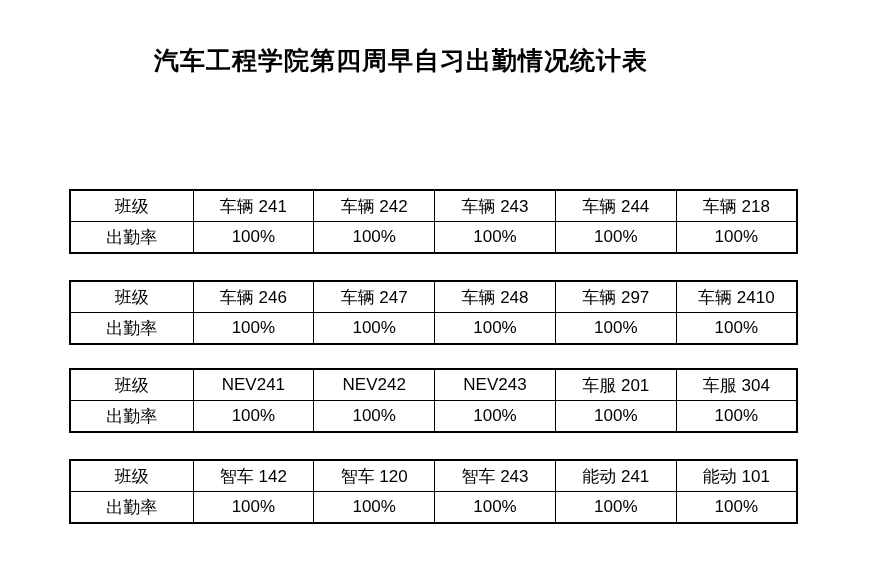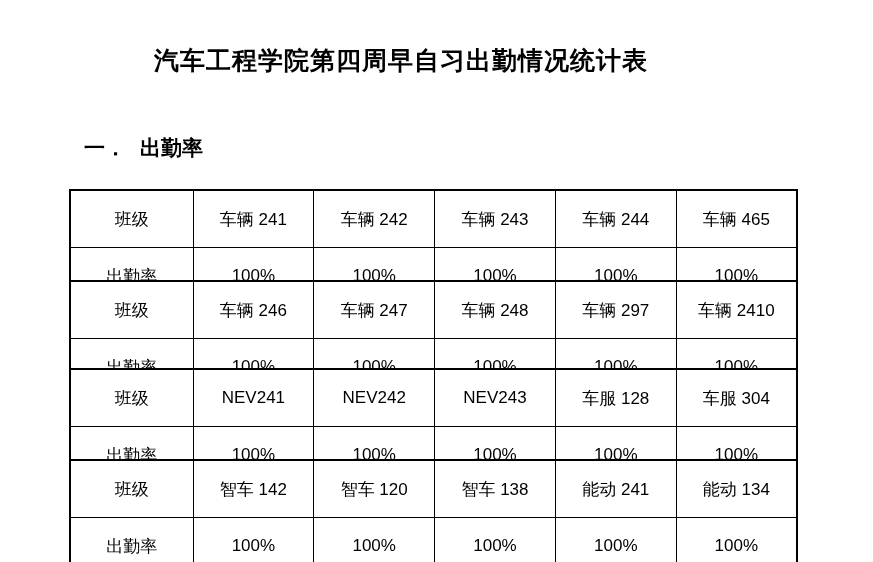--- a/index.html
+++ b/index.html
@@ -41,58 +41,55 @@
     table-layout: fixed;
     border: 2px solid #000000;
     background: #ffffff;
   }
   table.att td {
     border: 1px solid #000000;
     text-align: center;
     vertical-align: middle;
     height: 30px;
     font-size: 17px;
-    padding: 13px;
+    padding: 0;
     overflow: hidden;
     white-space: nowrap;
   }
   col.label-col { width: 123px; }
   .t1 { top: 189px; }
   .t2 { top: 280px; }
   .t3 { top: 368px; }
   .t4 { top: 459px; }
 </style>
 </head>
 <body>
 
 <div class="page">
 
   <h1 class="doc-title">汽车工程学院第四周早自习出勤情况统计表</h1>
 
-  <div class="section-heading">
-    <span>一．</span><span class="section-label">出勤率</span>
-  </div>
 
   <table class="att t1">
     <colgroup>
         <col class="label-col">
         <col>
         <col>
         <col>
         <col>
         <col>
       </colgroup>
     <tbody>
       <tr>
         <td>班级</td>
         <td>车辆 241</td>
         <td>车辆 242</td>
         <td>车辆 243</td>
         <td>车辆 244</td>
-        <td>车辆 465</td>
+        <td>车辆 218</td>
       </tr>
       <tr>
         <td>出勤率</td>
         <td>100%</td>
         <td>100%</td>
         <td>100%</td>
         <td>100%</td>
         <td>100%</td>
       </tr>
     </tbody>
@@ -135,21 +132,21 @@
         <col>
         <col>
         <col>
       </colgroup>
     <tbody>
       <tr>
         <td>班级</td>
         <td>NEV241</td>
         <td>NEV242</td>
         <td>NEV243</td>
-        <td>车服 128</td>
+        <td>车服 201</td>
         <td>车服 304</td>
       </tr>
       <tr>
         <td>出勤率</td>
         <td>100%</td>
         <td>100%</td>
         <td>100%</td>
         <td>100%</td>
         <td>100%</td>
       </tr>
@@ -163,23 +160,23 @@
         <col>
         <col>
         <col>
         <col>
       </colgroup>
     <tbody>
       <tr>
         <td>班级</td>
         <td>智车 142</td>
         <td>智车 120</td>
-        <td>智车 138</td>
+        <td>智车 243</td>
         <td>能动 241</td>
-        <td>能动 134</td>
+        <td>能动 101</td>
       </tr>
       <tr>
         <td>出勤率</td>
         <td>100%</td>
         <td>100%</td>
         <td>100%</td>
         <td>100%</td>
         <td>100%</td>
       </tr>
     </tbody>

